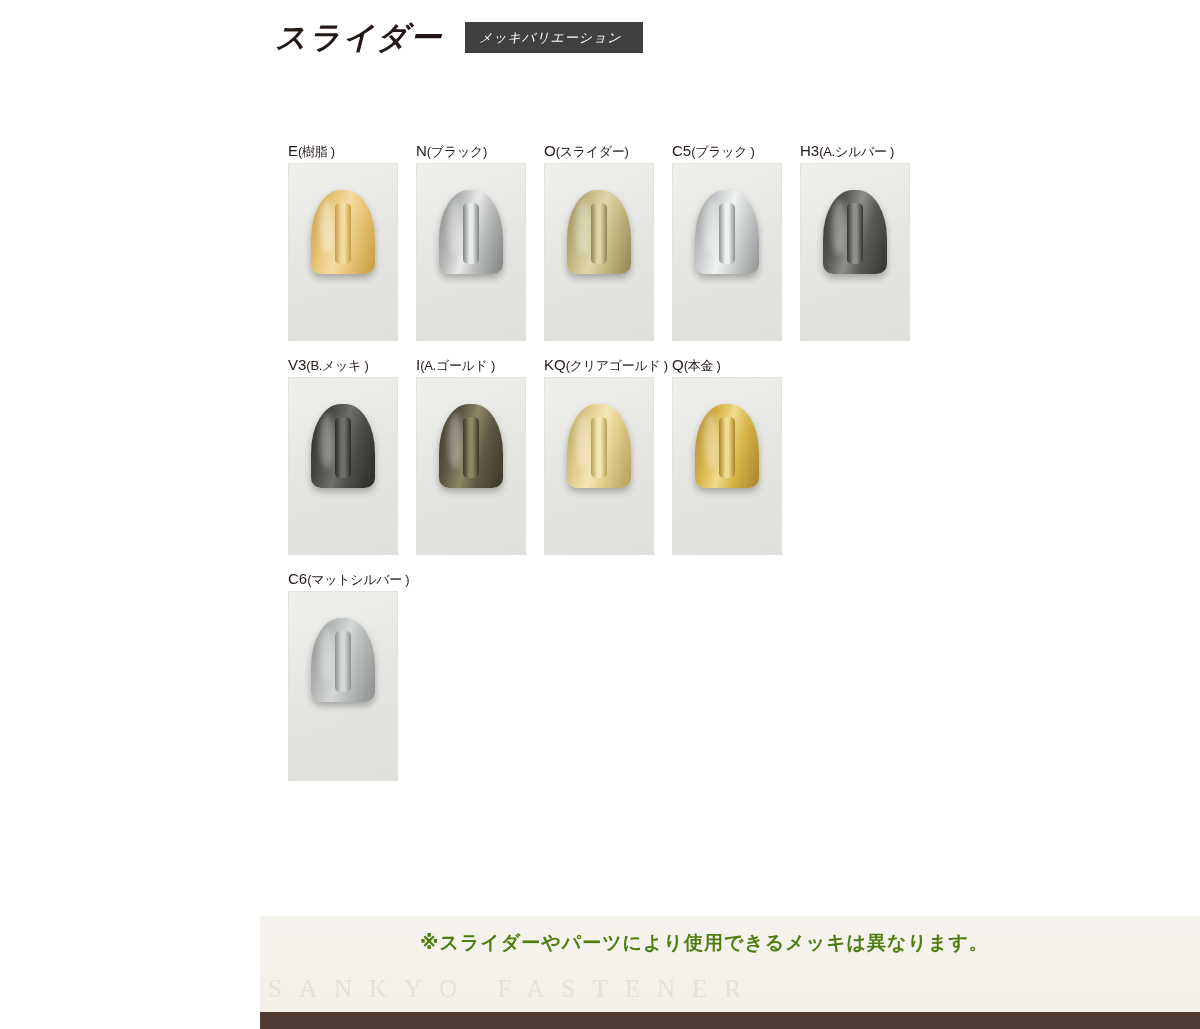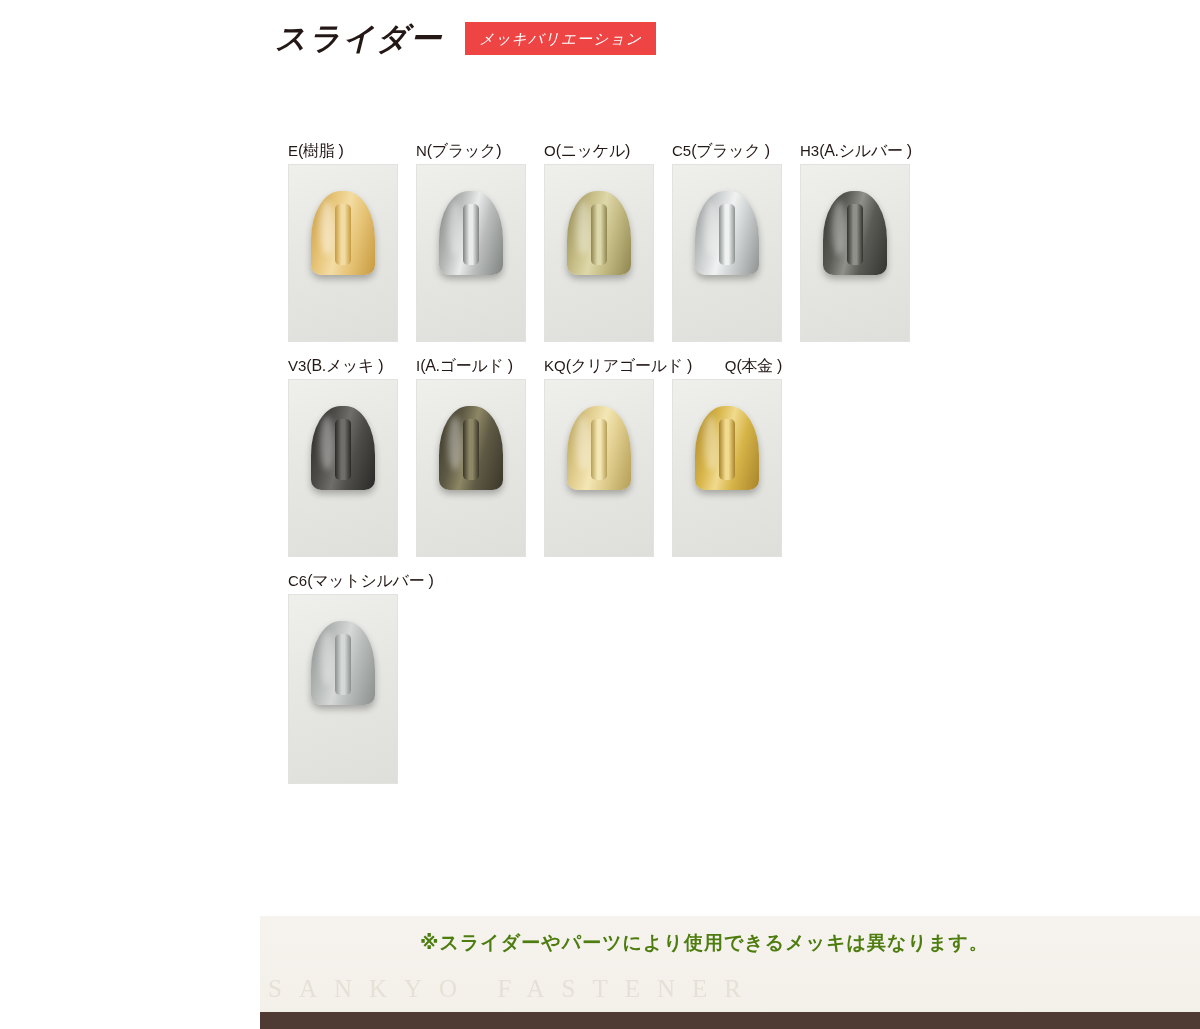--- a/index.html
+++ b/index.html
@@ -29,60 +29,60 @@
   .page-title {
     font-size: 31px;
     font-weight: bold;
     letter-spacing: 2px;
     color: #231815;
     line-height: 1;
     white-space: nowrap;
   }
   .title-badge {
     margin-left: 22px;
-    background: #ef4444;
+    background: #404040;
     color: #ffffff;
-    font-size: 15px;
+    font-size: 13px;
     letter-spacing: 1px;
-    padding: 9px 14px 9px 14px;
+    padding: 9px 21px 9px 14px;
     line-height: 1;
     white-space: nowrap;
   }
 
   
   .grid {
     position: absolute;
     left: 288px;
     top: 143px;
     width: 660px;
   }
   .row {
     display: flex;
     margin-bottom: 16px;
   }
   .cell {
     width: 110px;
     margin-right: 18px;
     position: relative;
   }
-  .cell:last-child { margin-right: 6px; text-align: right; }
+  .cell:last-child { margin-right: 6px; }
 
   .cell-label {
     font-size: 14px;
     line-height: 1;
     color: #231815;
     white-space: nowrap;
     margin-bottom: 5px;
     letter-spacing: 0px;
   }
   .cell-label .code {
     font-size: 15px;
   }
   .cell-label .name {
-    font-size: 16px;
+    font-size: 13px;
     letter-spacing: -0.3px;
   }
 
   .photo {
     width: 110px;
     height: 178px;
     position: relative;
     overflow: hidden;
     background: linear-gradient(160deg,#efefec 0%, #e6e6e2 45%, #dededa 100%);
     border: 1px solid #e2e2de;
@@ -198,21 +198,21 @@
       <div class="cell">
         <div class="cell-label"><span class="code">N</span><span class="name">(ブラック)</span></div>
         <div class="photo">
           <div class="slider-shape" style="background: linear-gradient(105deg, rgb(126, 131, 129) 0%, rgb(185, 188, 187) 30%, rgb(233, 235, 234) 48%, rgb(185, 188, 187) 66%, rgb(126, 131, 129) 100%);">
             <div class="rib-hi" style="background: linear-gradient(90deg, rgb(126, 131, 129) 0%, rgb(233, 235, 234) 40%, rgb(233, 235, 234) 60%, rgb(126, 131, 129) 100%);"></div>
             <div class="shine" style="background: rgba(255, 255, 255, 0.35);"></div>
           </div>
         </div>
       </div>
       <div class="cell">
-        <div class="cell-label"><span class="code">O</span><span class="name">(ニッケル)</span></div>
+        <div class="cell-label"><span class="code">O</span><span class="name">(スライダー)</span></div>
         <div class="photo">
           <div class="slider-shape" style="background: linear-gradient(105deg, rgb(142, 133, 80) 0%, rgb(198, 189, 134) 30%, rgb(222, 215, 169) 48%, rgb(198, 189, 134) 66%, rgb(142, 133, 80) 100%);">
             <div class="rib-hi" style="background: linear-gradient(90deg, rgb(142, 133, 80) 0%, rgb(222, 215, 169) 40%, rgb(222, 215, 169) 60%, rgb(142, 133, 80) 100%);"></div>
             <div class="shine" style="background: rgba(255, 255, 255, 0.35);"></div>
           </div>
         </div>
       </div>
       <div class="cell">
         <div class="cell-label"><span class="code">C5</span><span class="name">(ブラック )</span></div>
         <div class="photo">

